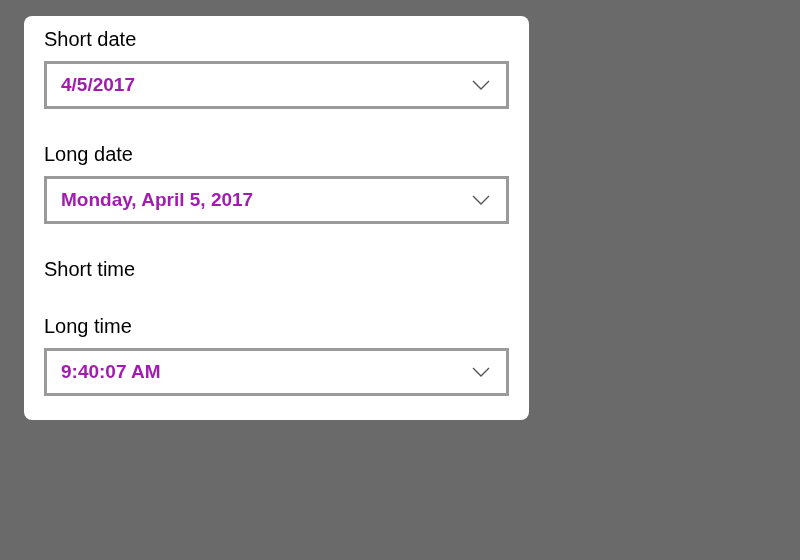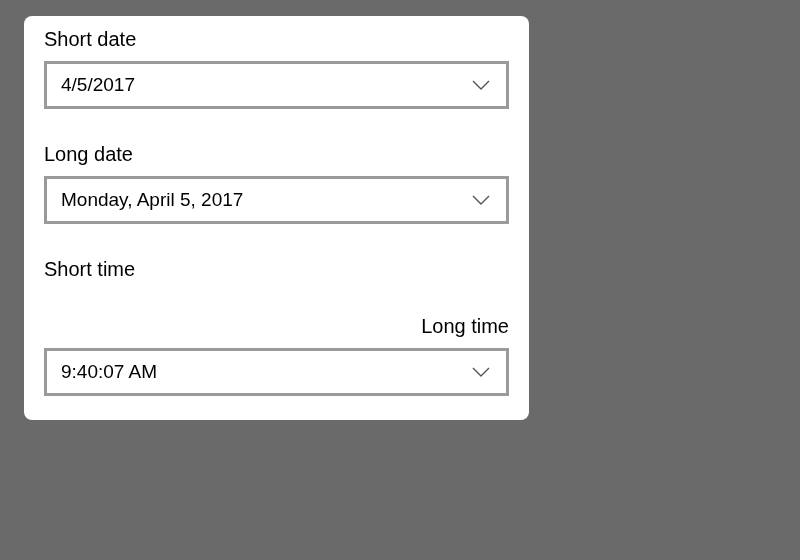--- a/index.html
+++ b/index.html
@@ -21,21 +21,20 @@
       position: absolute;
       top: 16px;
       left: 24px;
       padding: 12px 20px 12px 20px;
     }
     .field-group {
       margin-bottom: 34px;
     }
     .field-group:last-child {
       margin-bottom: 12px;
-      text-align: right;
     }
     .field-label {
       font-size: 20px;
       color: #000;
       font-weight: 400;
       margin-bottom: 10px;
       display: block;
     }
     .dropdown {
       border: 3px solid #9a9a9a;
@@ -43,22 +42,22 @@
       height: 48px;
       width: 100%;
       display: flex;
       align-items: center;
       justify-content: space-between;
       padding: 0 14px 0 14px;
       cursor: pointer;
     }
     .dropdown-value {
       font-size: 19px;
-      color: #000000;
-      font-weight: 400;
+      color: #a21caf;
+      font-weight: 700;
     }
     .chevron {
       width: 22px;
       height: 22px;
       display: flex;
       align-items: center;
       justify-content: center;
     }
     .chevron svg {
       width: 20px;

